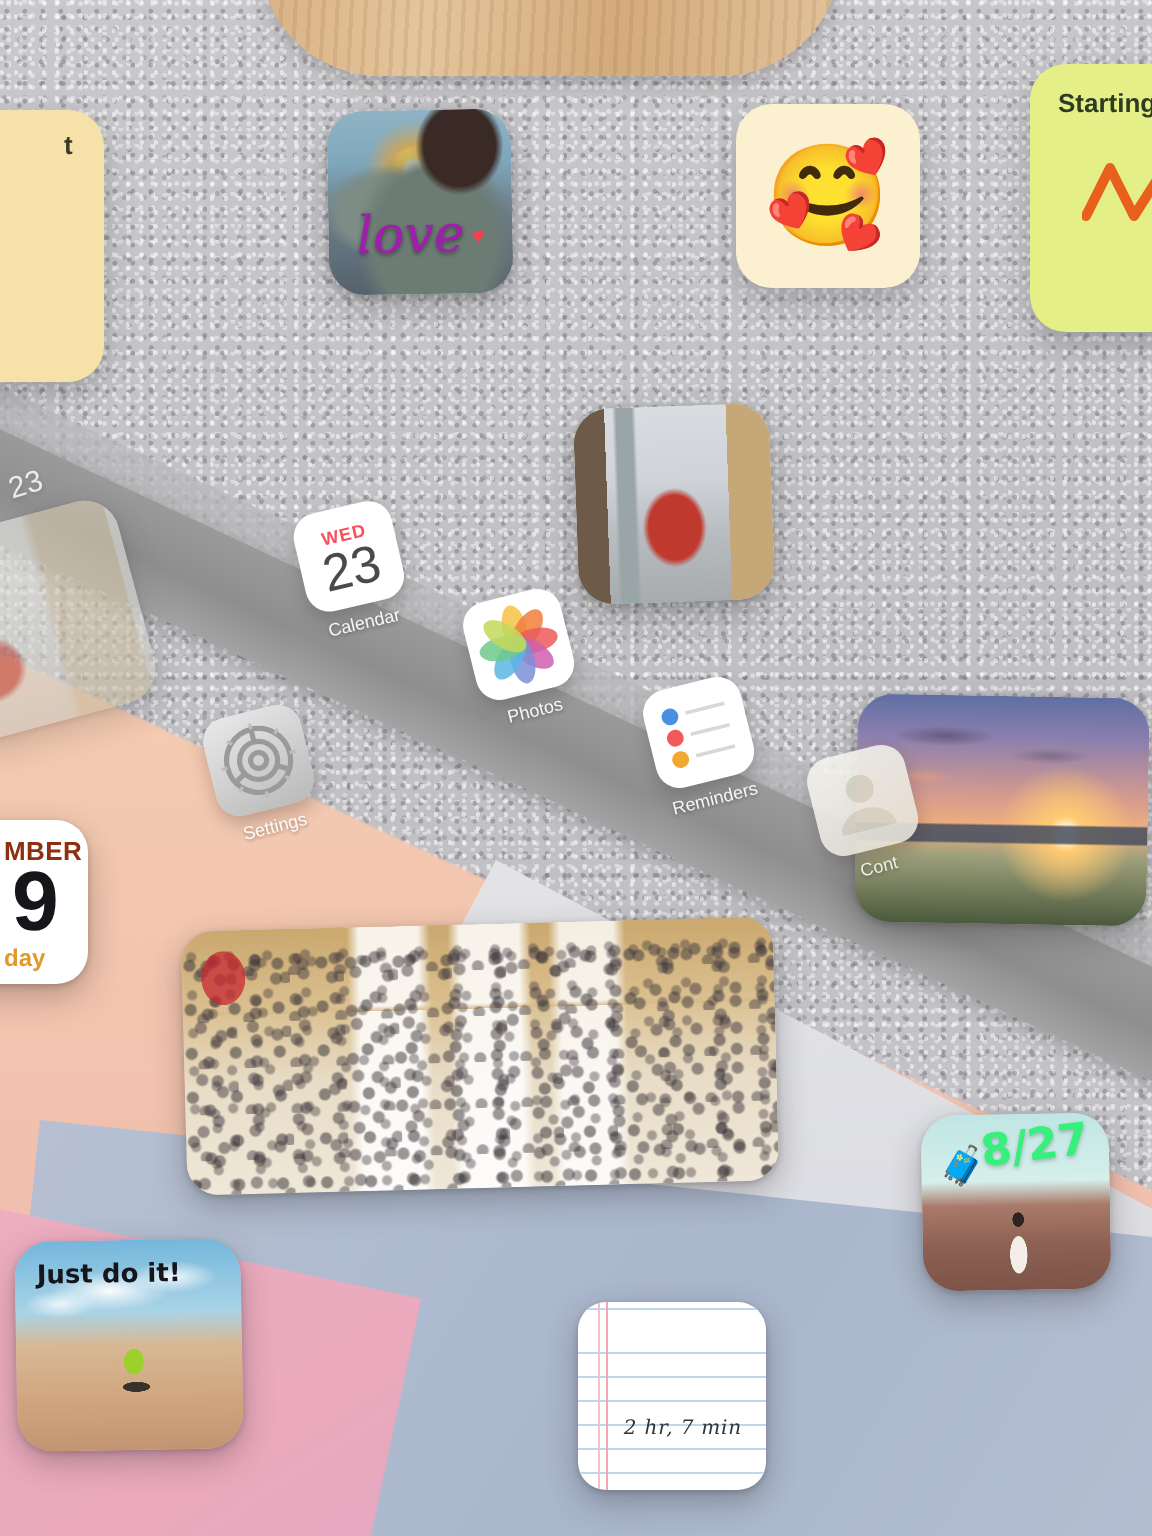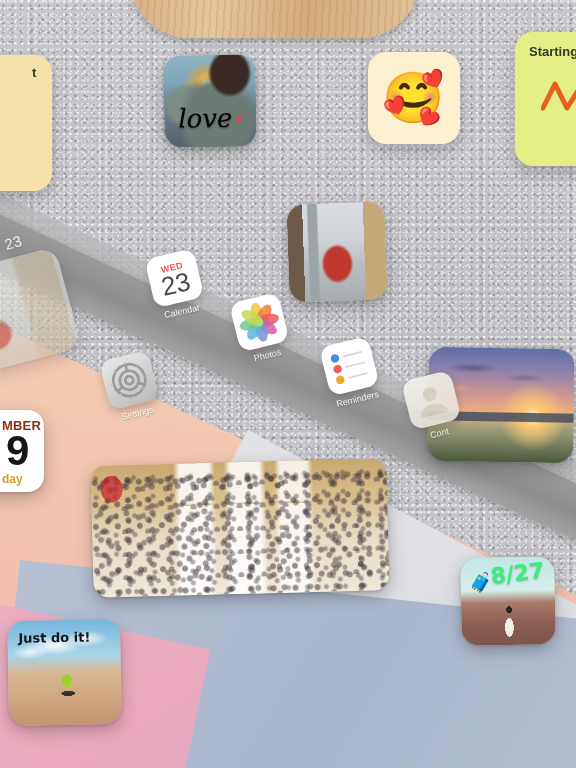--- a/index.html
+++ b/index.html
@@ -121,21 +121,21 @@
   }
   .pad .margin{position:absolute;left:14px;top:0;bottom:0;width:1px;background:#f0a9b2;}
   .pad .margin2{position:absolute;left:10px;top:0;bottom:0;width:1px;background:#f3c0c6;}
   .pad .hand{
     position:absolute;right:12px;bottom:25px;font-size:10px;color:#32323a;
     font-family:"DejaVu Serif", serif;font-style:italic;letter-spacing:.4px;
   }
 
   
   .hw-love{
-    position:absolute;left:14px;bottom:14px;font-size:26px;color:#000000;
+    position:absolute;left:14px;bottom:14px;font-size:26px;color:#a21caf;
     font-family:"DejaVu Serif", serif;font-style:italic;
     text-shadow:0 1px 2px rgba(0,0,0,.45);
   }
   .hw-heart{position:absolute;right:14px;bottom:22px;font-size:11px;color:#ff3b4e;}
   .hw-date{
     position:absolute;right:10px;top:4px;font-size:22px;color:#35f07a;
     font-family:"DejaVu Sans", sans-serif;font-weight:bold;
     transform:rotate(-6deg);text-shadow:0 1px 2px rgba(0,0,0,.25);
   }
   .hw-bag{position:absolute;left:9px;top:14px;font-size:19px;}
@@ -265,20 +265,26 @@
     <div class="hw-bag">🧳</div>
     <div class="hw-date">8/27</div>
   </div>
 
   <div class="card" style="left:-42px;top:410px;width:86px;height:82px;background:#fff;border-radius:16px;">
     <div style="position:absolute;left:44px;top:8px;font-size:13px;font-weight:bold;color:#8f2f12;letter-spacing:.2px;">MBER</div>
     <div style="position:absolute;left:48px;top:20px;font-size:42px;line-height:42px;font-weight:bold;color:#15151a;">9</div>
     <div style="position:absolute;left:44px;top:62px;font-size:12px;font-weight:bold;color:#e09a2a;">day</div>
   </div>
 
+  <div class="card pad" style="left:289px;top:651px;width:94px;height:94px;border-radius:14px;">
+    <div class="lines"></div>
+    <div class="margin2"></div>
+    <div class="margin"></div>
+    <div class="hand">2 hr, 7 min</div>
+  </div>
 
   <div class="app" style="left:148px;top:253px;transform:rotate(-13deg);">
     <div class="glyph ic-cal">
       <div class="dow">WED</div>
       <div class="dnum">23</div>
     </div>
     <div class="lbl">Calendar</div>
   </div>
 
   <div class="app" style="left:233px;top:297px;transform:rotate(-14deg);">

